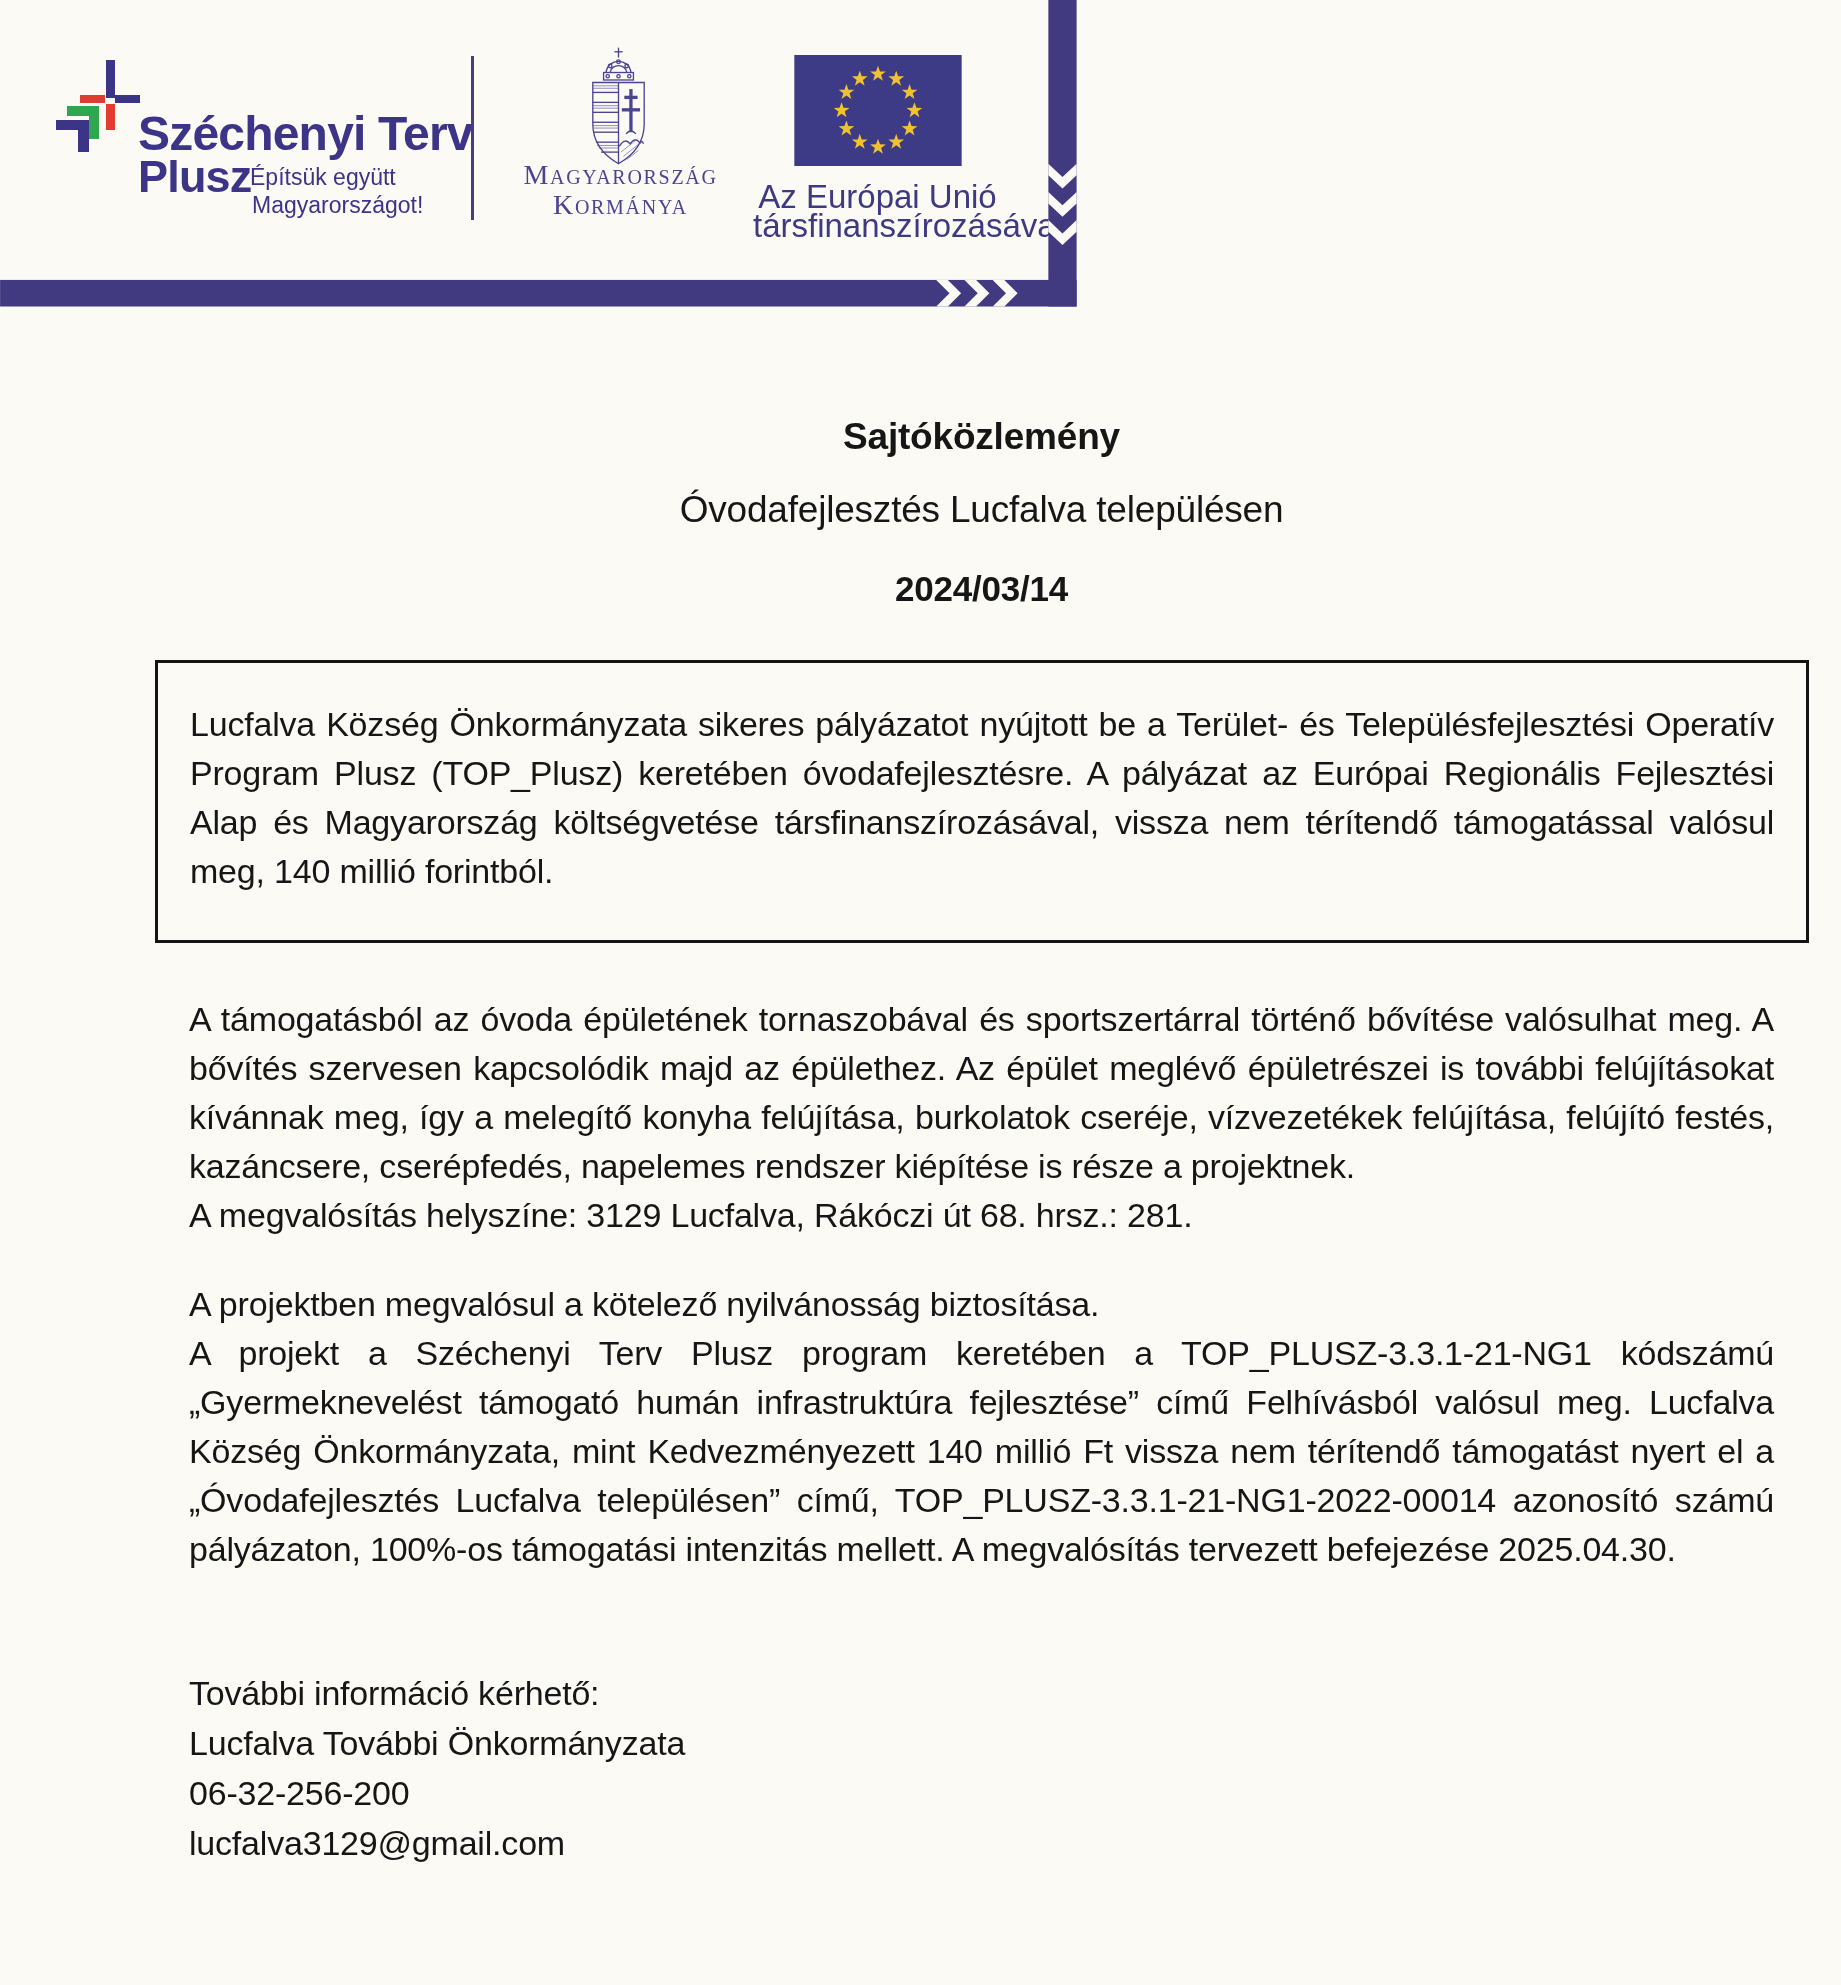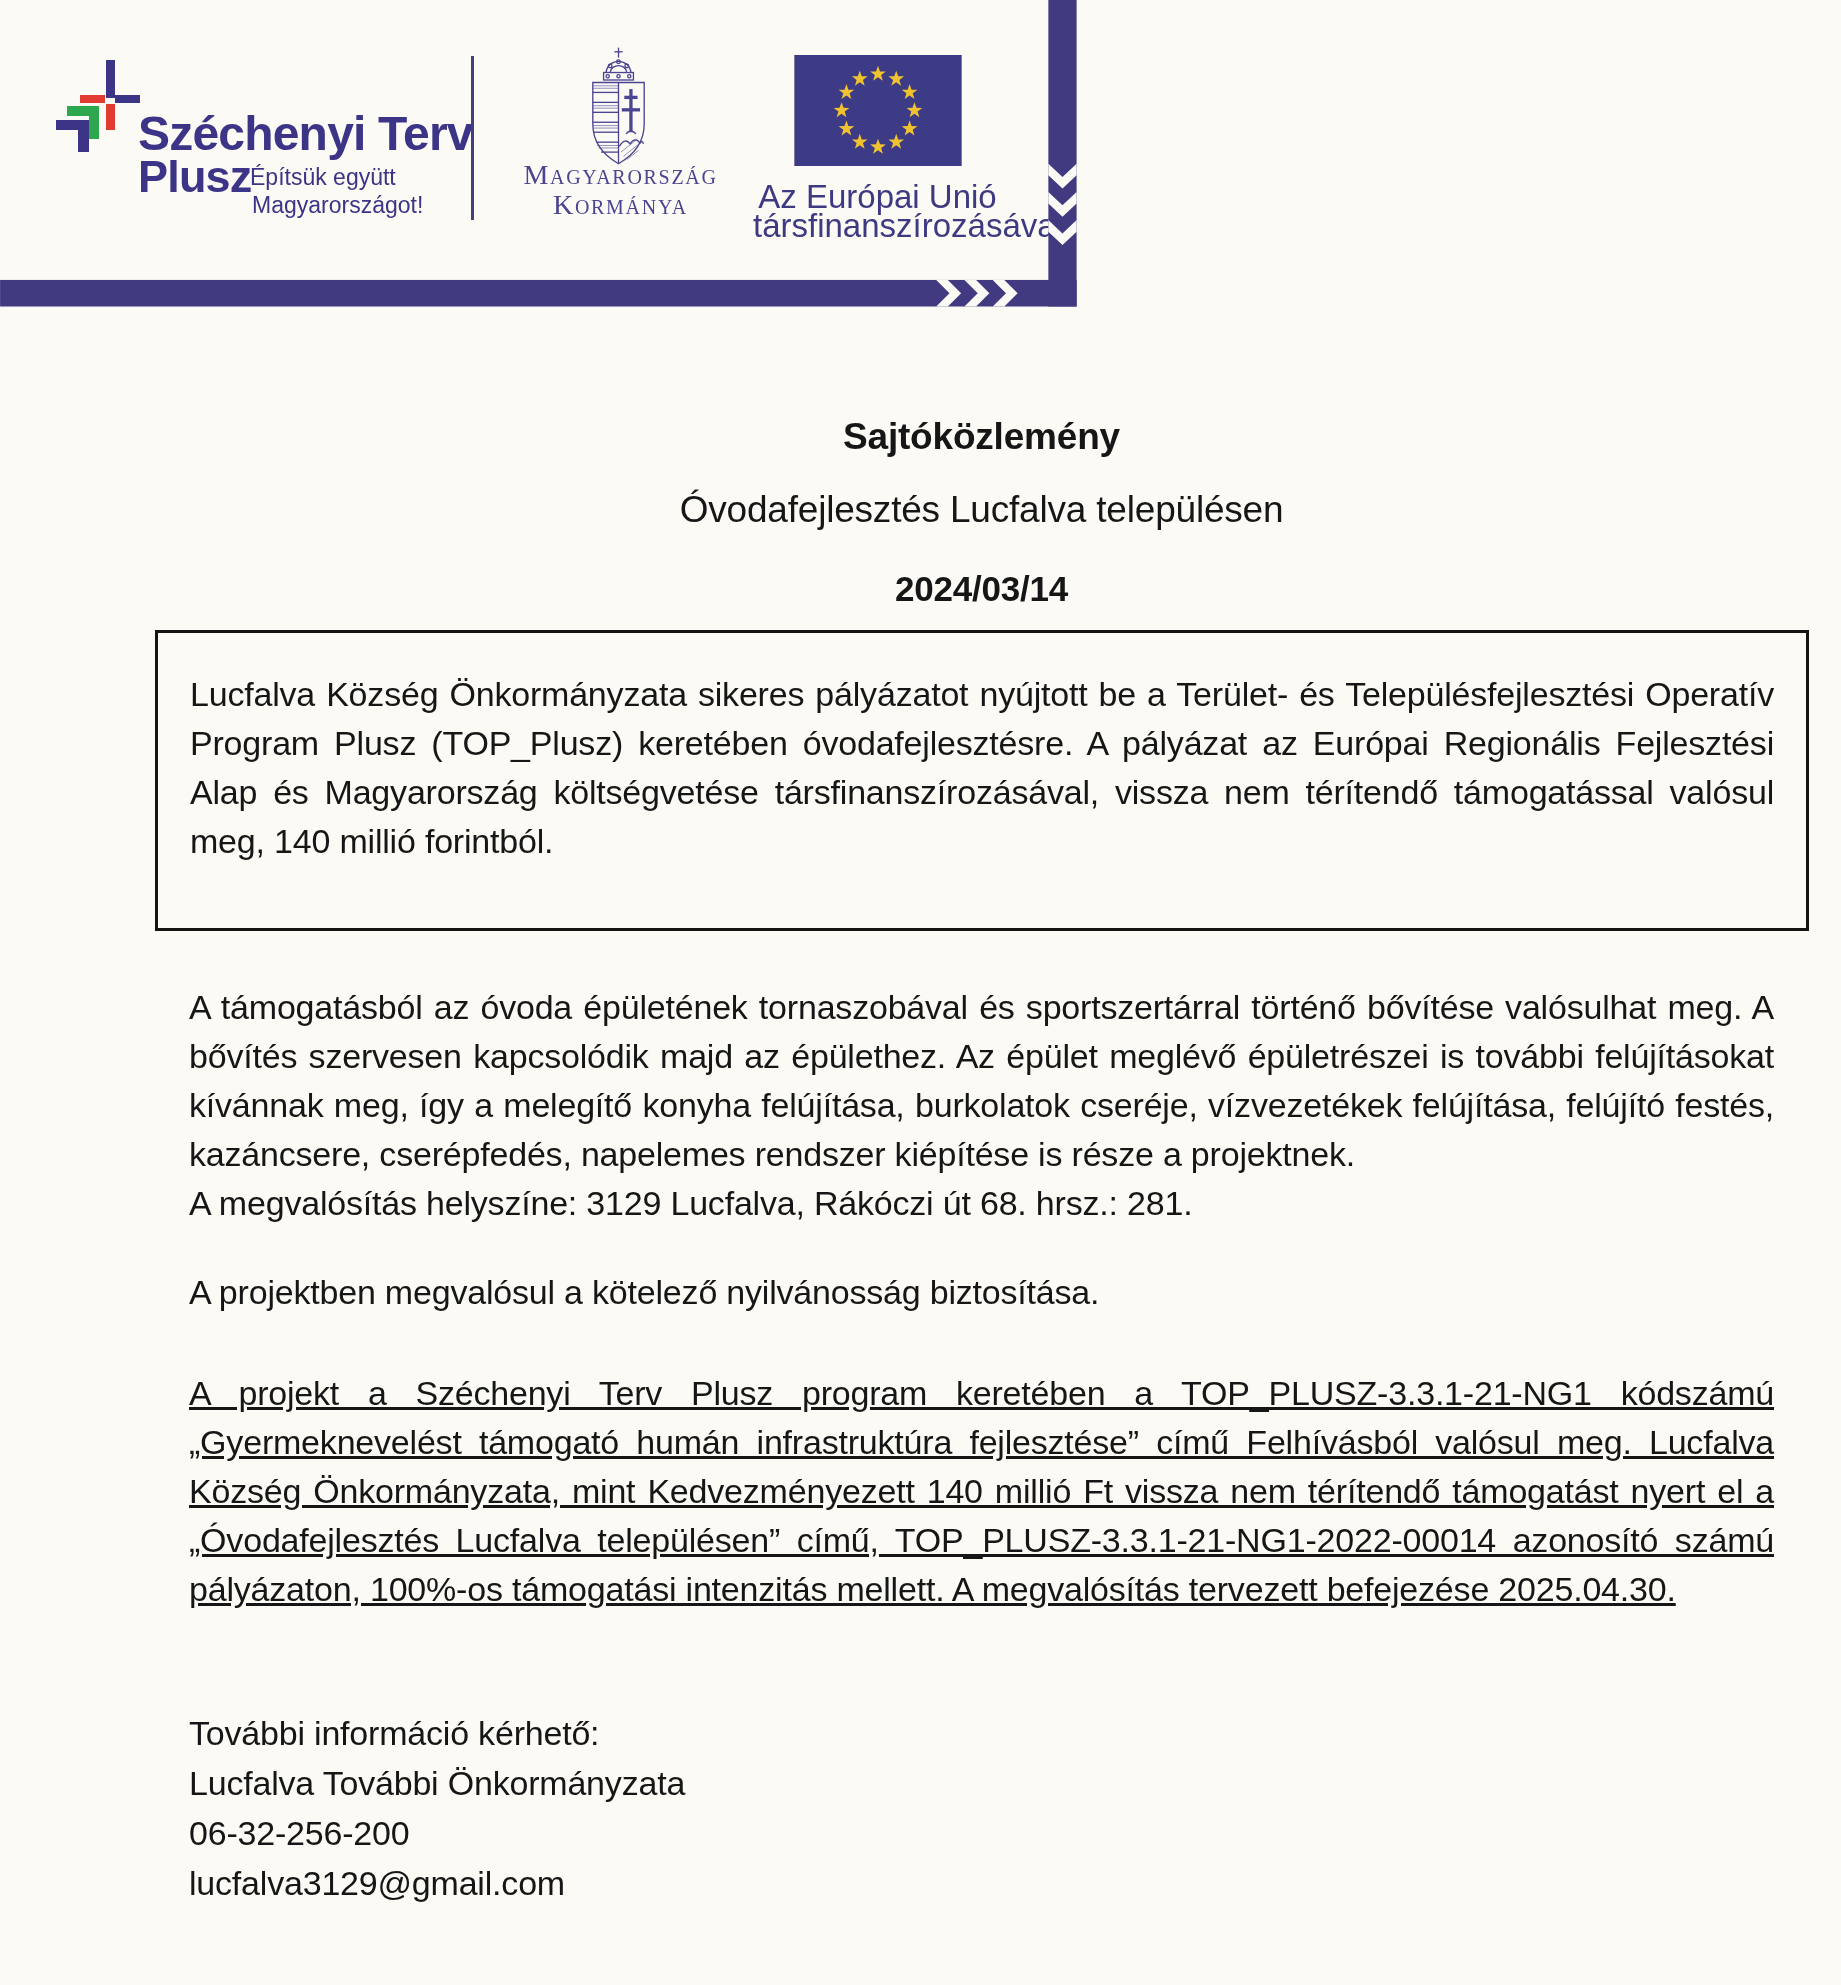--- a/index.html
+++ b/index.html
@@ -41,26 +41,26 @@
   .eu-text{position:absolute;left:753px;top:182px;width:249px;text-align:center;
            font-size:33px;line-height:29px;color:#3e3a82;}
   
   .banner{position:absolute;left:0;top:0;width:1080px;height:309px;}
   
   .content{position:absolute;left:189px;top:0;width:1585px;font-size:34px;
            line-height:49px;letter-spacing:-0.2px;}
   .doc-title{margin-top:415px;text-align:center;font-size:37px;font-weight:bold;line-height:43px;}
   .doc-subtitle{margin-top:30px;text-align:center;font-size:37px;line-height:43px;}
   .doc-date{margin-top:37px;text-align:center;font-size:35px;font-weight:bold;line-height:42px;}
-  .lead-box{margin:20px -35px 0 -34px;border:3.3px solid #141414;
-            padding:37px 32px 62px 32px;text-align:justify;}
+  .lead-box{margin:50px -35px 0 -34px;border:3.3px solid #141414;
+            padding:37px 32px 44px 32px;text-align:justify;}
   .para{text-align:justify;}
   .p1{margin-top:52px;}
   .p2{margin-top:40px;}
-  .p3{margin-top:52px;text-decoration:underline;}
+  .p3{}
   .contact{margin-top:94px;line-height:50px;}
 </style>
 </head>
 <body>
 
 <div class="page">
 
   <div>
 
     <div class="stp-mark">

